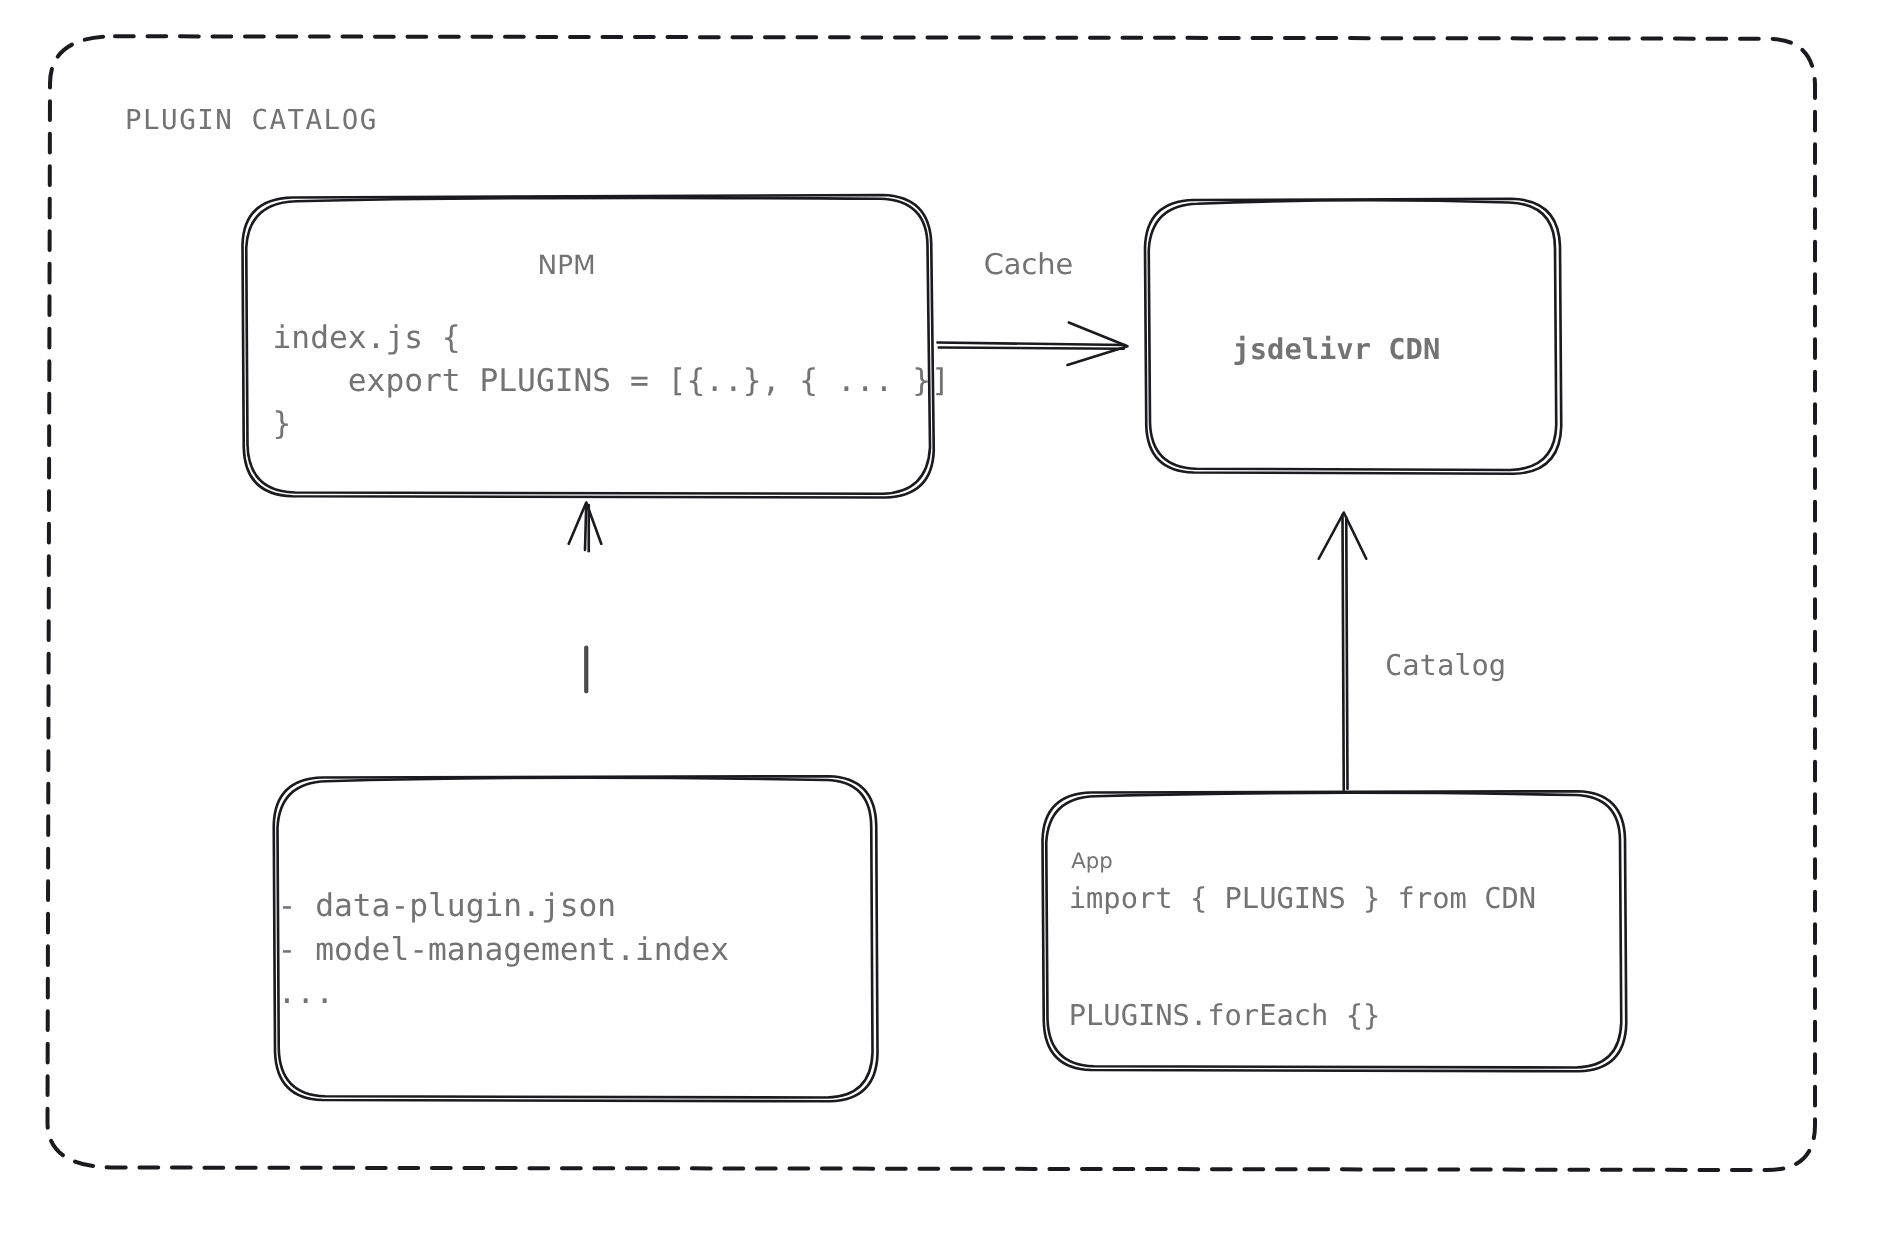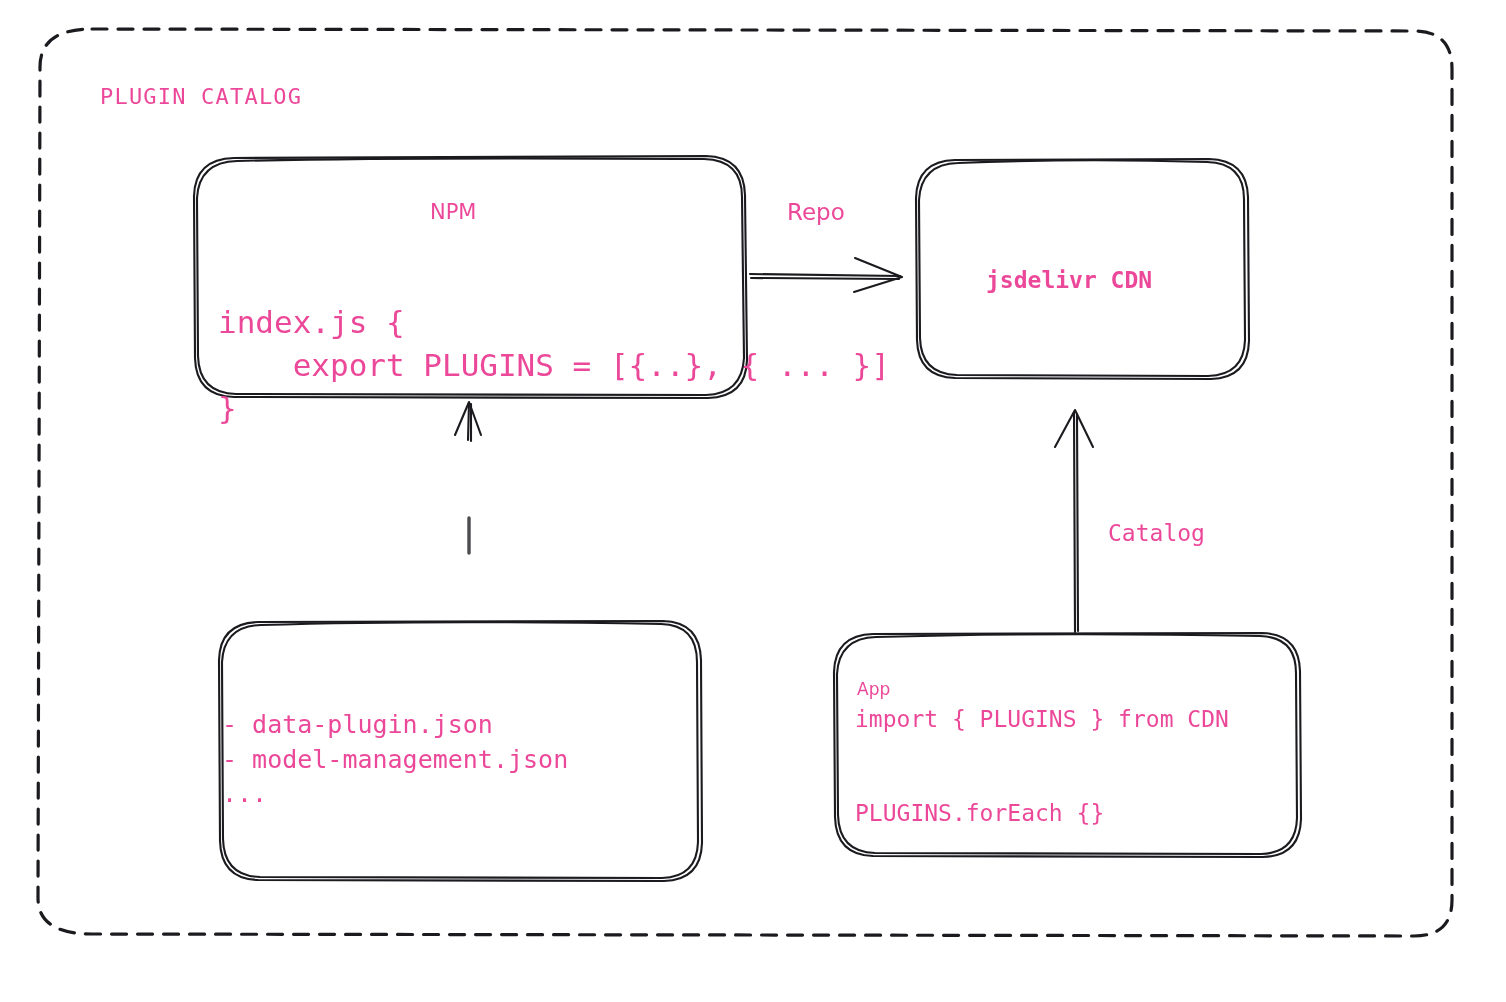--- a/index.html
+++ b/index.html
@@ -24,21 +24,21 @@
     left: 0;
     top: 0;
     width: 1506px;
     height: 1002px;
     pointer-events: none;
   }
   .txt {
     position: absolute;
     white-space: pre;
     font-family: "DejaVu Sans Mono", monospace;
-    color: #ec4899;
+    color: #737373;
     line-height: 1.38;
     letter-spacing: 0px;
   }
   .sans {
     font-family: "DejaVu Sans", sans-serif;
     text-align: right;
   }
 
   
   #frame-label {
@@ -50,23 +50,22 @@
 
   
   #npm-title {
     left: 430px;
     top: 198px;
     font-size: 21px;
   }
   #npm-code {
     left: 218px;
     top: 253px;
-    font-size: 31px;
+    font-size: 25px;
     line-height: 1.38;
-    margin-top: 48px;
   }
 
   
   #cdn-title {
     left: 986px;
     top: 265px;
     font-size: 23px;
     font-weight: bold;
   }
 
@@ -180,28 +179,28 @@
   <div class="txt" id="frame-label">PLUGIN CATALOG</div>
 
   <div class="txt sans" id="npm-title">NPM</div>
 
   <div class="txt" id="npm-code">index.js {
     export PLUGINS = [{..}, { ... }]
 }</div>
 
   <div class="txt" id="cdn-title">jsdelivr CDN</div>
 
-  <div class="txt sans" id="cache-label">Repo</div>
+  <div class="txt sans" id="cache-label">Cache</div>
 
   <div class="txt" id="import-label">Catalog</div>
 
 
 
   <div class="txt" id="repo-files">- data-plugin.json
-- model-management.json
+- model-management.index
 ...</div>
 
   <div class="txt sans" id="app-title">App</div>
 
   <div class="txt" id="app-code">import { PLUGINS } from CDN
 
 PLUGINS.forEach {}</div>
 
 </div>
 

